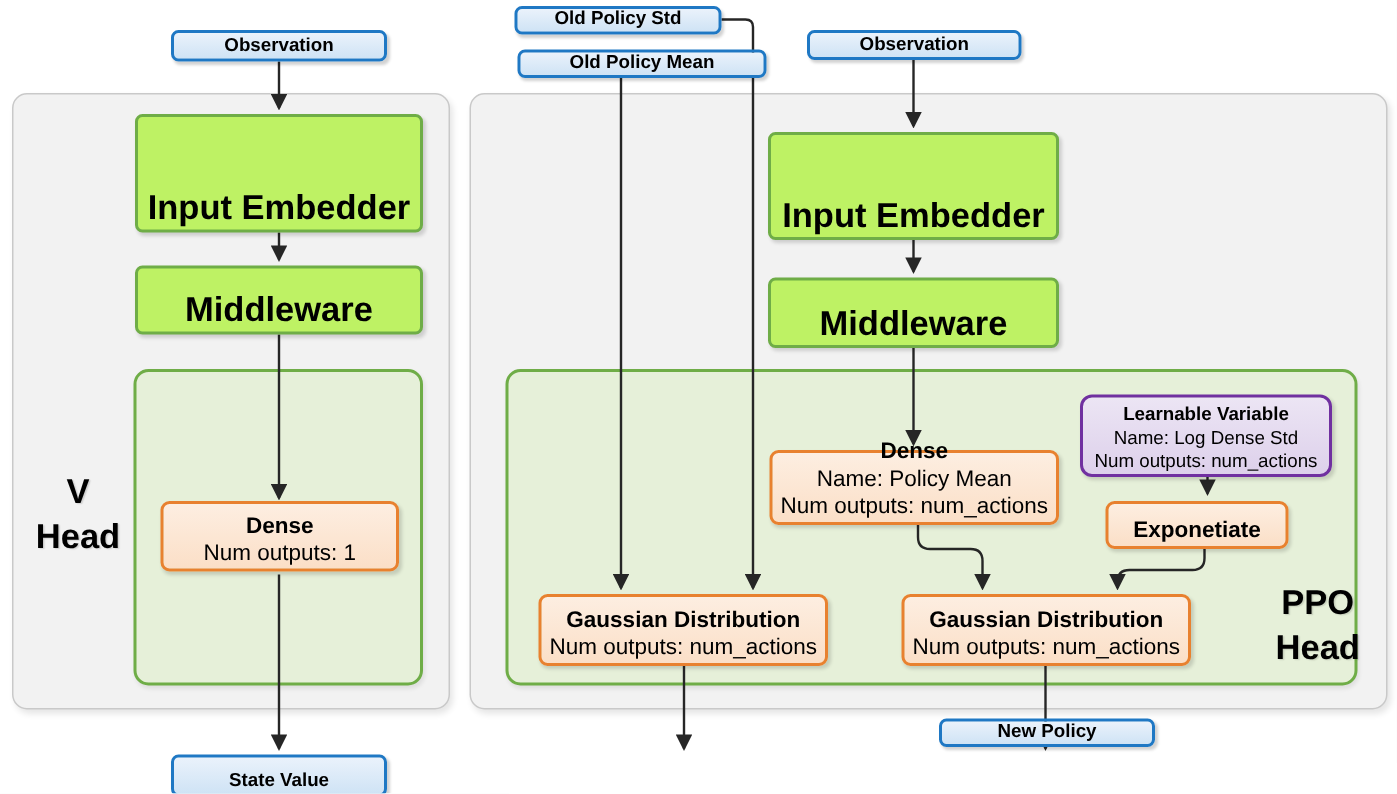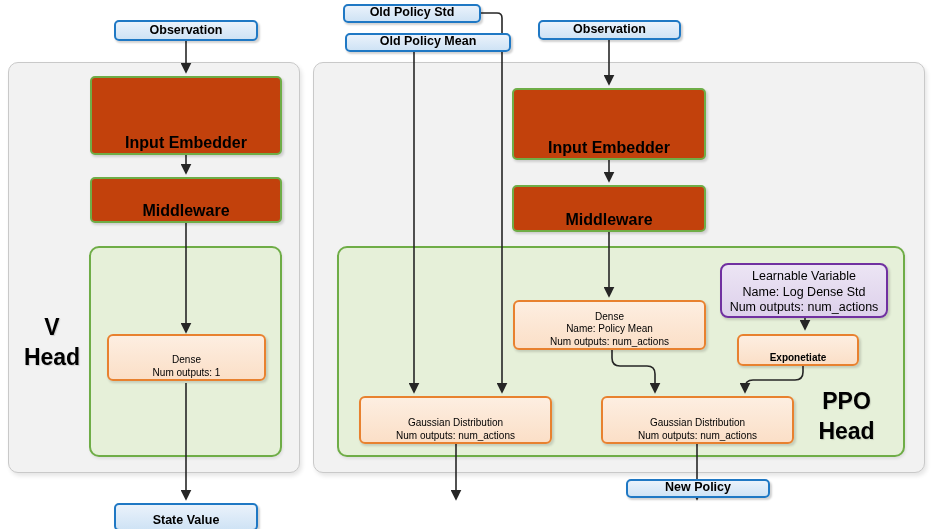--- a/index.html
+++ b/index.html
@@ -9,27 +9,27 @@
   .panel{position:absolute;box-sizing:border-box;border-radius:10px;}
   .panel-gray{background:#f2f2f2;border:1.5px solid #c9c9c9;box-shadow:2px 3px 4px rgba(0,0,0,.10);}
   .panel-green{background:#e6f0d9;border:2.5px solid #6fad47;box-shadow:1px 2px 3px rgba(0,0,0,.08);}
 
   .connectors{position:absolute;left:0;top:0;z-index:3;}
 
   .box{position:absolute;box-sizing:border-box;display:flex;flex-direction:column;
        align-items:center;justify-content:flex-end;text-align:center;z-index:4;line-height:1.25;}
   .blue{background:linear-gradient(#eaf2fb,#cfe3f5);border:2.5px solid #1f78c4;border-radius:5px;
         font-weight:bold;font-size:12.5px;box-shadow:1.5px 2px 2px rgba(0,0,0,.18);}
-  .greenbox{background:#c2410c;border:2.5px solid #6fad47;border-radius:5px;
-        font-weight:bold;font-size:16px;box-shadow:1.5px 2px 2.5px rgba(0,0,0,.15);}
+  .greenbox{background:#bef264;border:2.5px solid #6fad47;border-radius:5px;
+        font-weight:bold;font-size:23px;box-shadow:1.5px 2px 2.5px rgba(0,0,0,.15);}
   .orange{background:linear-gradient(#fdeee1,#fbdfc7);border:2.5px solid #e8812f;border-radius:6px;
-        font-size:10px;box-shadow:1.5px 2px 2.5px rgba(0,0,0,.15);}
+        font-size:15px;box-shadow:1.5px 2px 2.5px rgba(0,0,0,.15);}
   .purple{background:linear-gradient(#ece5f4,#ddd0eb);border:2.5px solid #7030a0;border-radius:8px;
         font-size:12.5px;box-shadow:1.5px 2px 2.5px rgba(0,0,0,.15);}
-  .t{font-weight:normal;}
+  .t{font-weight:bold;}
   .l{font-weight:normal;}
   .headlabel{position:absolute;z-index:4;font-weight:bold;font-size:23px;text-align:center;
         line-height:30px;text-shadow:1px 1px 1px rgba(0,0,0,.15);}
 </style>
 </head>
 <body>
 
 <div class="stage">
 
   <div class="panel panel-gray" style="left:8px;top:62px;width:292px;height:411px;"></div>
@@ -120,21 +120,21 @@
 
   <div class="box orange" style="left:359px;top:396px;width:193px;height:48px;">
     <div class="t">Gaussian Distribution</div>
     <div class="l">Num outputs: num_actions</div>
   </div>
   <div class="box orange" style="left:601px;top:396px;width:193px;height:48px;">
     <div class="t">Gaussian Distribution</div>
     <div class="l">Num outputs: num_actions</div>
   </div>
 
-  <div class="headlabel" style="left:799px;top:386px;width:95px;">
+  <div class="headlabel" style="left:831px;top:386px;width:95px;">
     <div>PPO</div>
     <div>Head</div>
   </div>
 
   <div class="box blue" style="left:626px;top:479px;width:144px;height:19px;">
     <span>New Policy</span>
   </div>
 
 </div>
 

